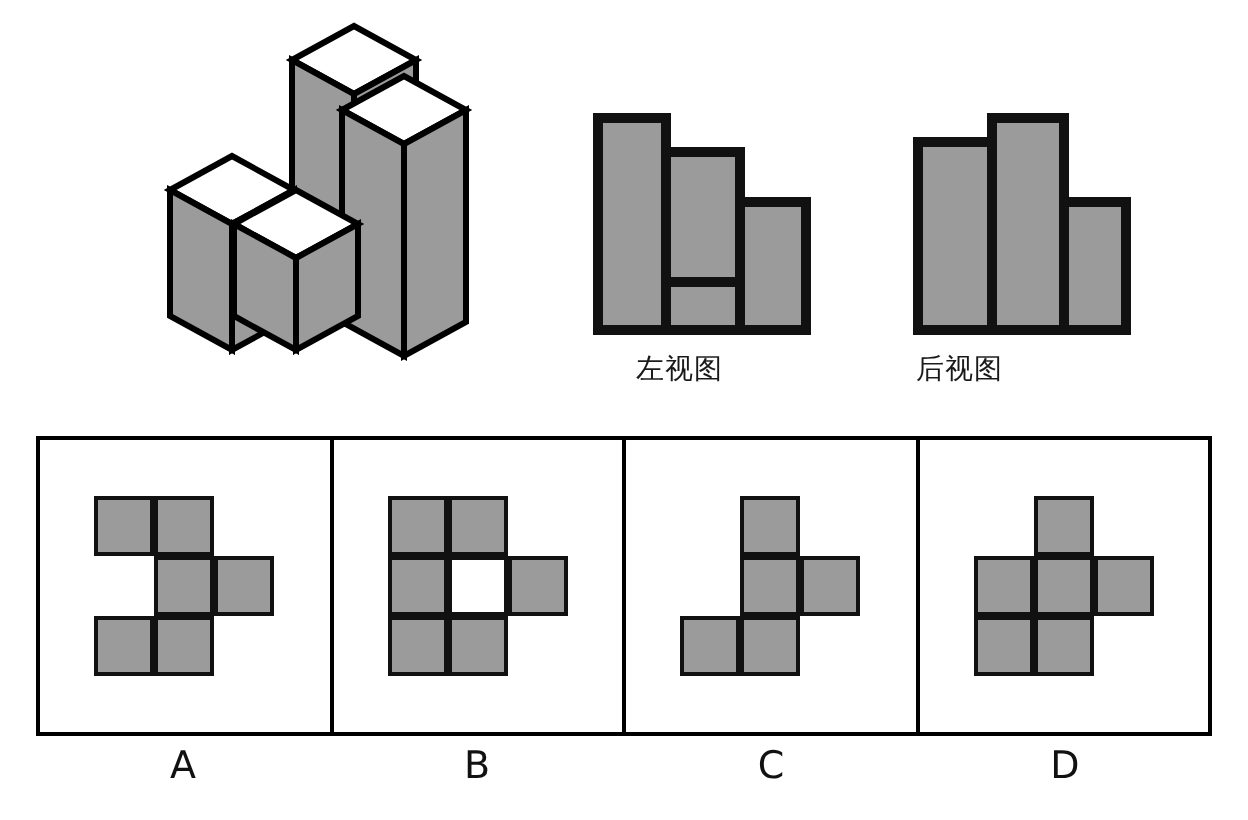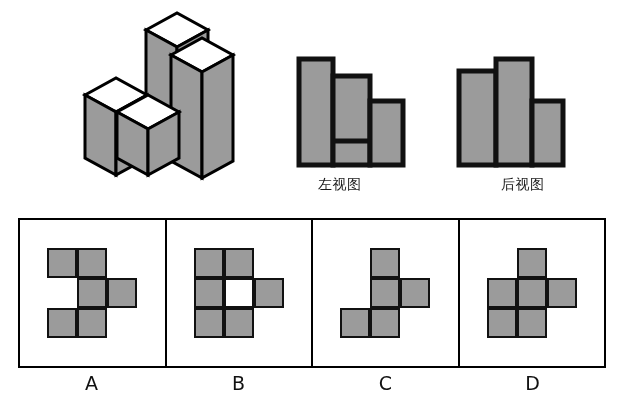--- a/index.html
+++ b/index.html
@@ -33,21 +33,21 @@
 
   .view-label {
     position: absolute;
     font-size: 14px;
     color: #1a1a1a;
     letter-spacing: 0.5px;
     white-space: nowrap;
     font-family: "DejaVu Sans", "Liberation Sans", sans-serif;
   }
   #left-view-label { left: 318px; top: 176px; }
-  #back-view-label { left: 501px; top: 176px; }
+  #back-view-label { left: 458px; top: 176px; }
 
   
   #options-frame {
     position: absolute;
     left: 18px;
     top: 218px;
     width: 588px;
     height: 150px;
     border: 2px solid #000000;
     box-sizing: border-box;

